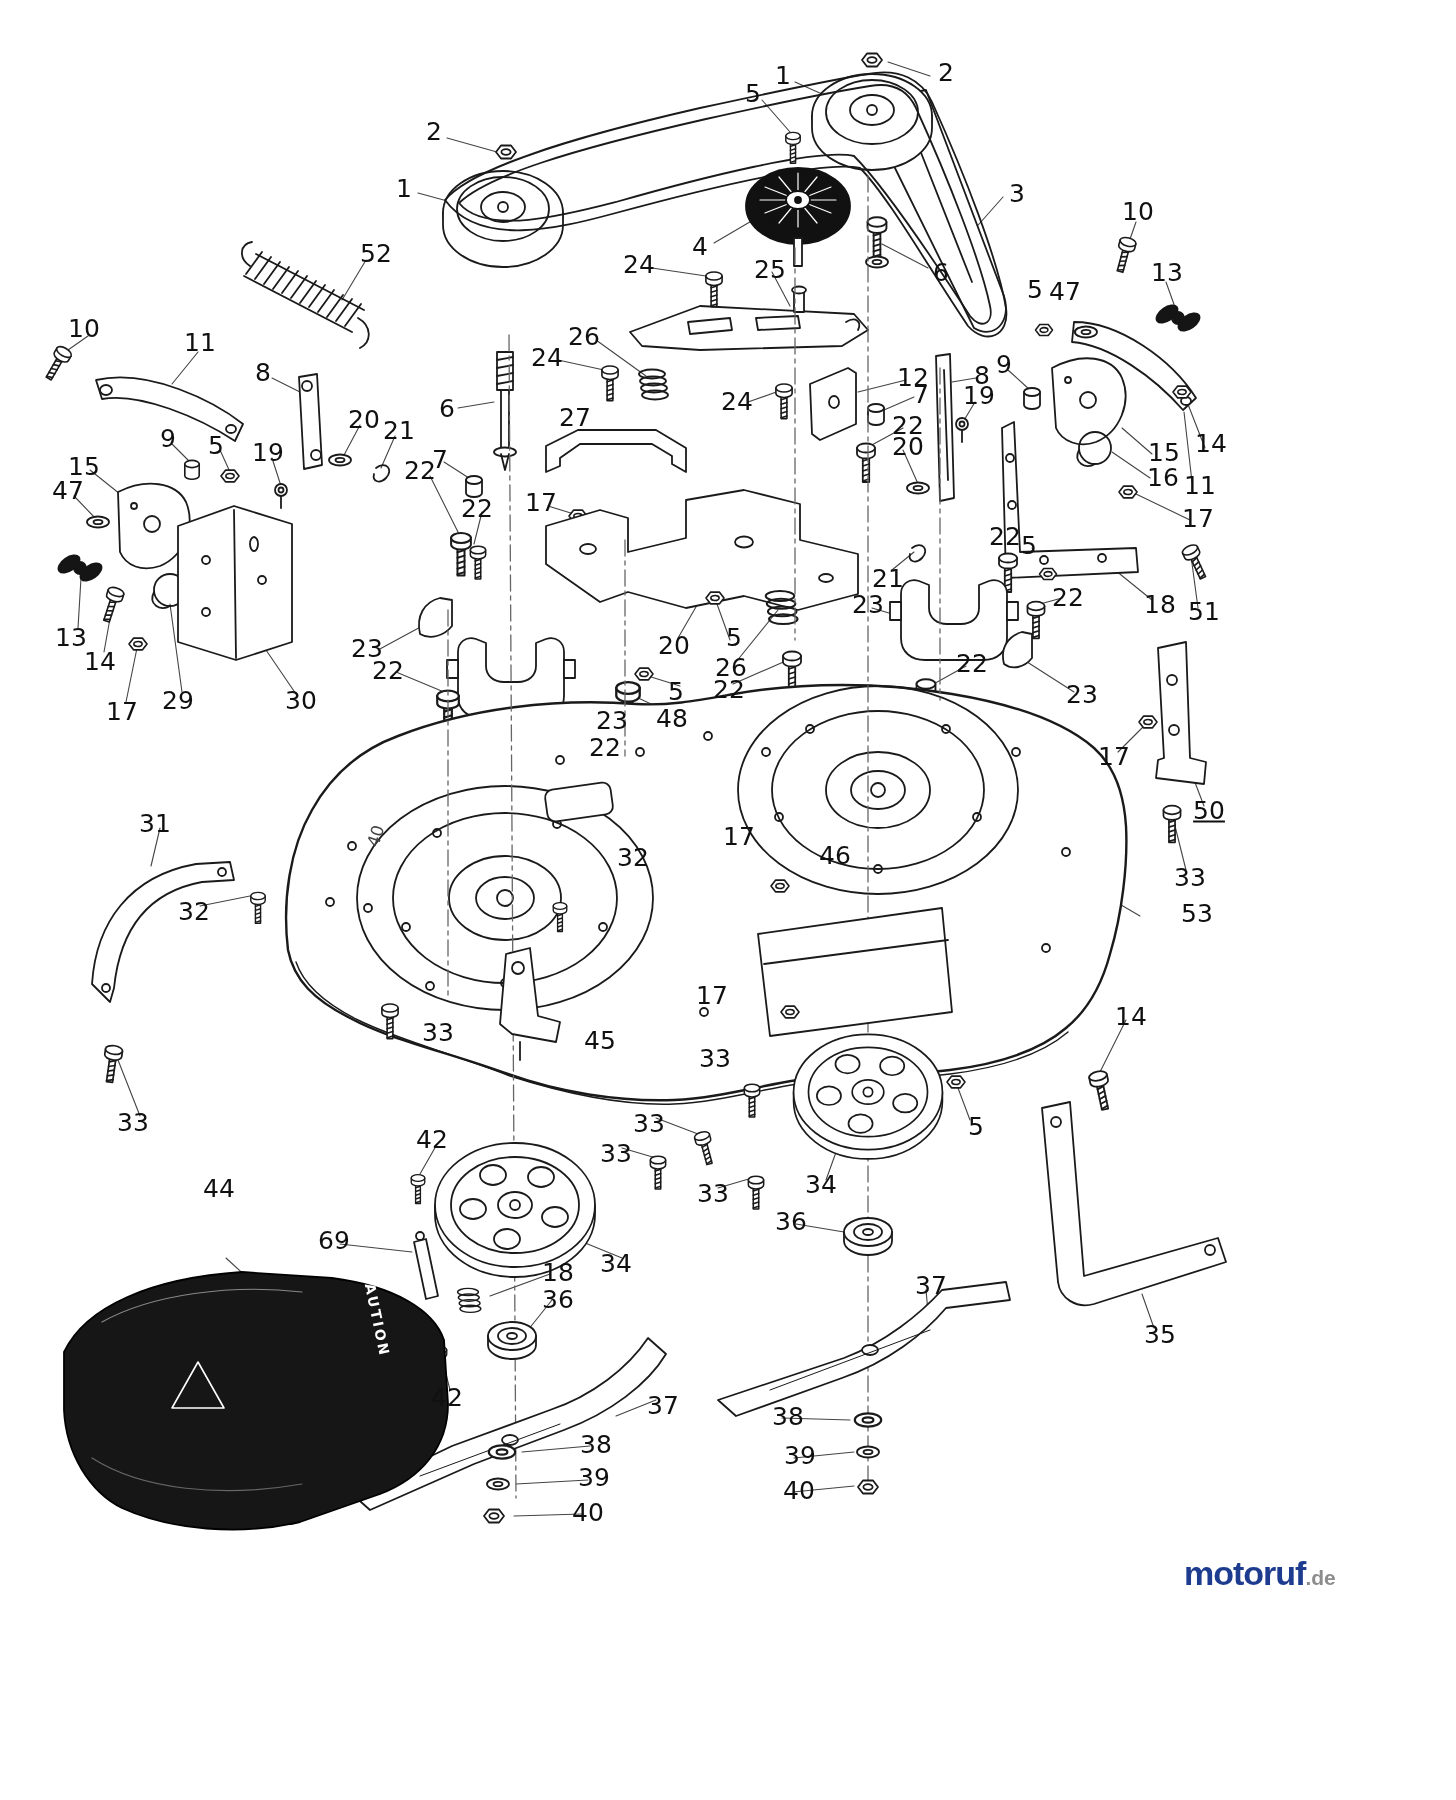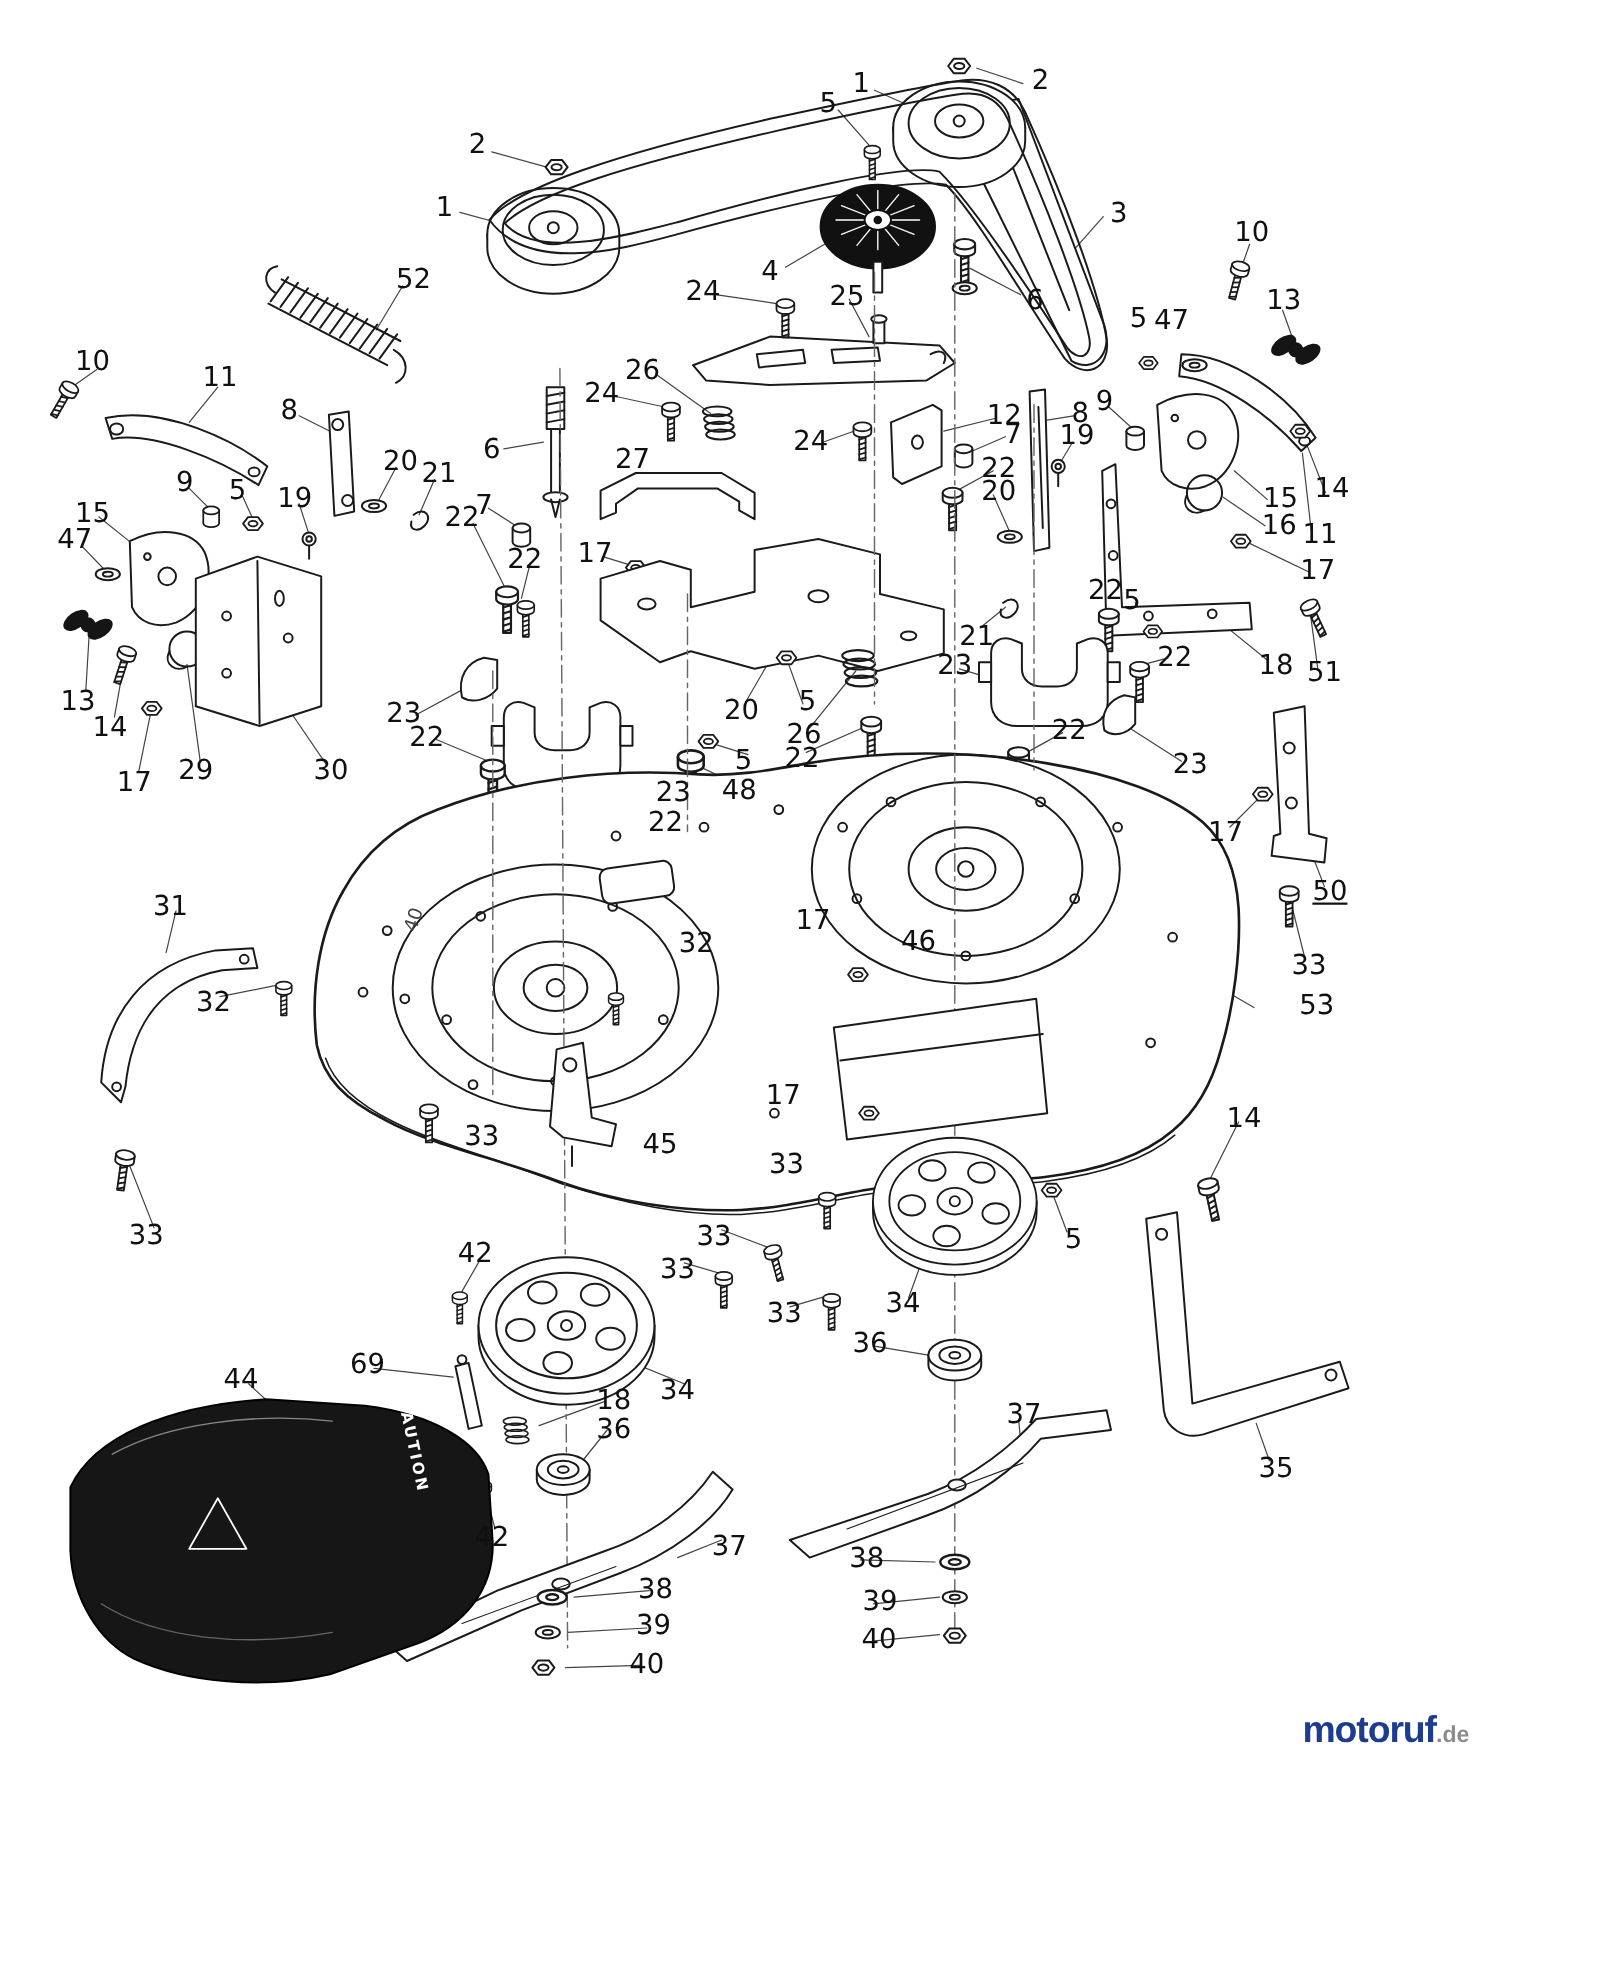--- a/index.html
+++ b/index.html
@@ -484,21 +484,21 @@
       <div class="callout" style="left: 715px; top: 1058px;">33</div>
       <div class="callout" style="left: 133px; top: 1122px;">33</div>
       <div class="callout" style="left: 976px; top: 1126px;">5</div>
       <div class="callout" style="left: 649px; top: 1123px;">33</div>
       <div class="callout" style="left: 432px; top: 1139px;">42</div>
       <div class="callout" style="left: 616px; top: 1153px;">33</div>
       <div class="callout" style="left: 821px; top: 1184px;">34</div>
       <div class="callout" style="left: 713px; top: 1193px;">33</div>
       <div class="callout" style="left: 791px; top: 1221px;">36</div>
       <div class="callout" style="left: 334px; top: 1240px;">69</div>
-      <div class="callout" style="left: 219px; top: 1253px; text-align: right;">44</div>
+      <div class="callout" style="left: 219px; top: 1188px; text-align: right;">44</div>
       <div class="callout" style="left: 616px; top: 1263px;">34</div>
       <div class="callout" style="left: 558px; top: 1272px;">18</div>
       <div class="callout" style="left: 558px; top: 1299px;">36</div>
       <div class="callout" style="left: 931px; top: 1285px;">37</div>
       <div class="callout" style="left: 1160px; top: 1334px;">35</div>
       <div class="callout" style="left: 447px; top: 1397px;">42</div>
       <div class="callout" style="left: 663px; top: 1405px;">37</div>
       <div class="callout" style="left: 788px; top: 1416px;">38</div>
       <div class="callout" style="left: 596px; top: 1444px;">38</div>
       <div class="callout" style="left: 800px; top: 1455px;">39</div>

